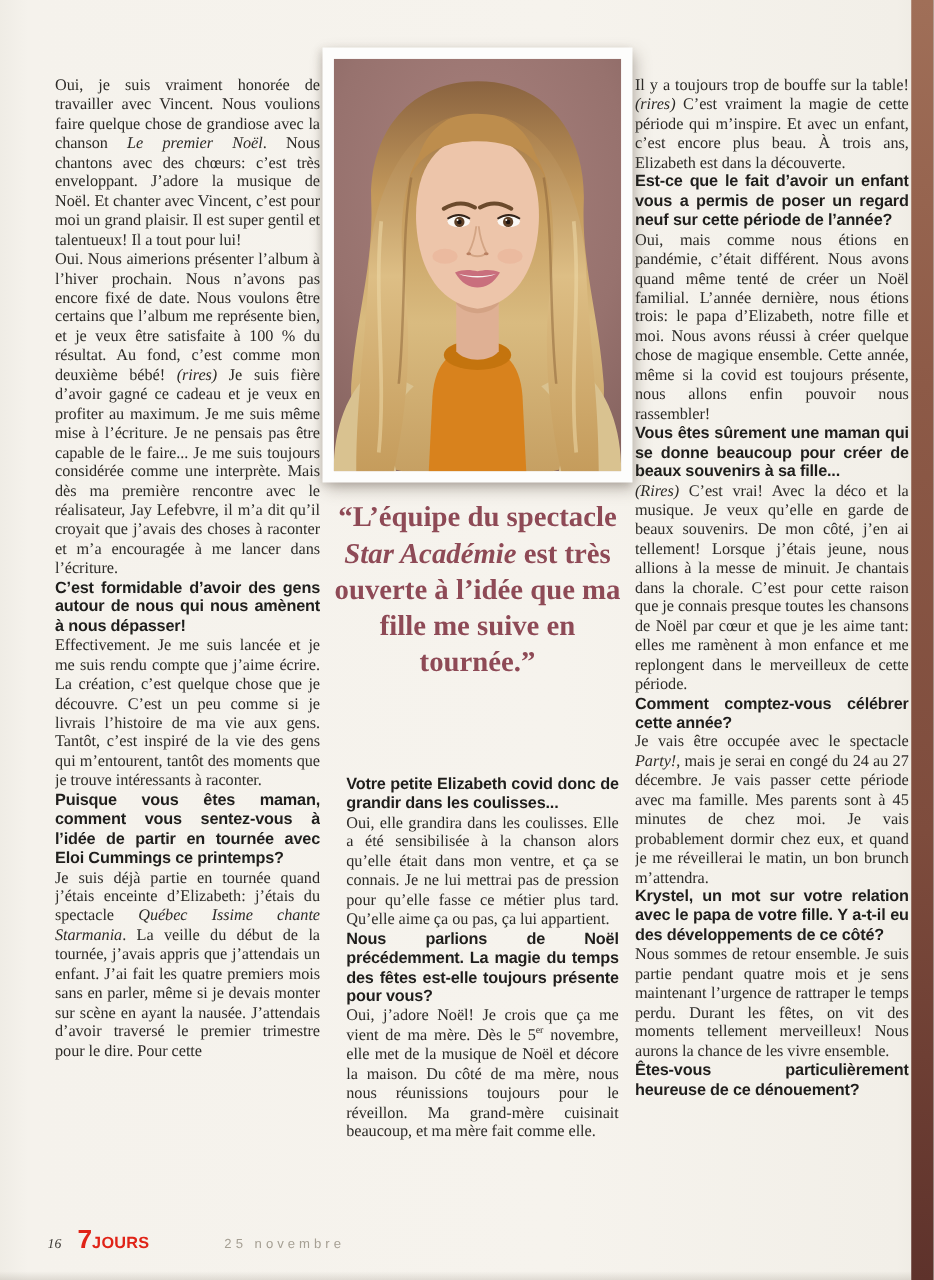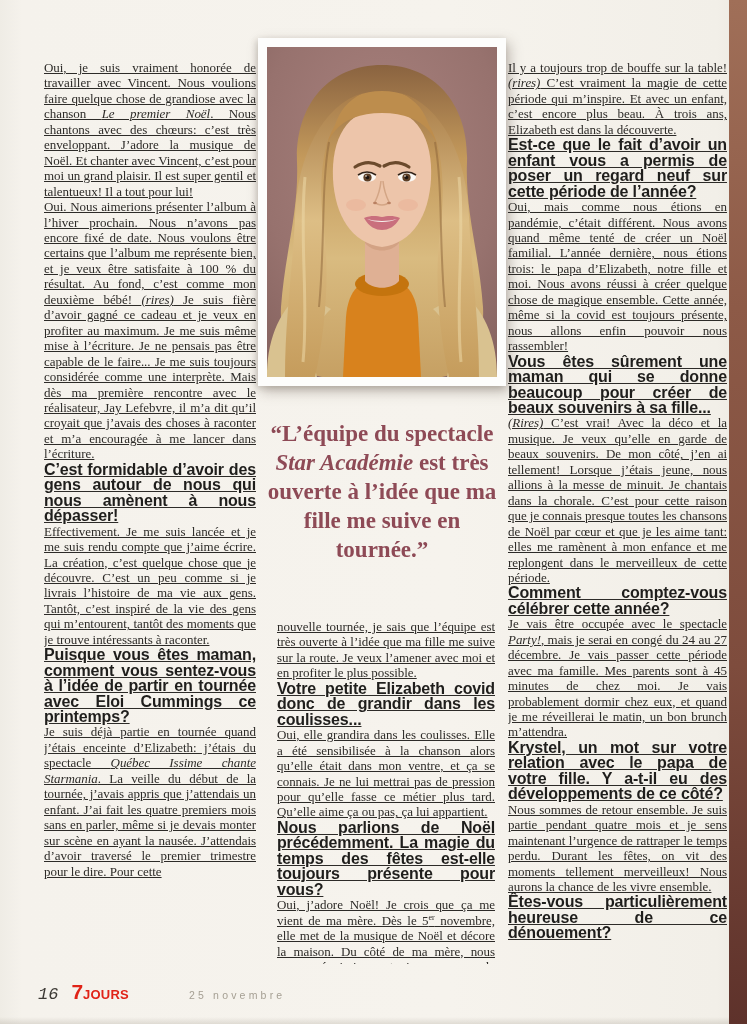--- a/index.html
+++ b/index.html
@@ -7,36 +7,36 @@
     position:relative;width:747px;height:1024px;margin:0 auto;
     background:linear-gradient(90deg,#efece5 0%,#f5f2ec 3%,#f6f3ed 60%,#f2efe8 96%,#ece8e0 100%);
     overflow:hidden;
     font-family:"Liberation Serif",serif;color:#2d2b28;
   }
   .page::after{content:"";position:absolute;left:0;right:18px;bottom:0;height:7px;
     background:linear-gradient(180deg,rgba(0,0,0,0) 0%,rgba(120,110,95,.18) 100%);pointer-events:none;}
   .edge-strip{position:absolute;top:0;right:0;width:18px;height:1024px;
     background:linear-gradient(180deg,#a06f58 0%,#8d5a47 30%,#7e4c3d 65%,#5e322b 100%);}
   .col{position:absolute;text-align:justify;font-size:13px;line-height:15.45px;
-    letter-spacing:-0.05px;text-decoration:underline;}
+    letter-spacing:-0.05px;}
   .col p{margin:0;}
   .col p.a{font-family:"Liberation Serif",serif;}
-  .col p.q{font-family:"Liberation Sans",sans-serif;font-size:16px;font-weight:700;color:#1f1e1c;letter-spacing:-0.15px;}
+  .col p.q{font-family:"Liberation Sans",sans-serif;font-size:13px;font-weight:700;color:#1f1e1c;letter-spacing:-0.15px;}
   .col sup{font-size:8px;line-height:0;}
   .col-left{left:44px;top:60px;width:212px;height:905px;overflow:hidden;}
   .col-middle{left:277px;top:619px;width:218px;height:345px;overflow:hidden;}
   .col-right{left:508px;top:60px;width:219px;height:905px;overflow:hidden;}
   .photo-frame{position:absolute;left:258px;top:38px;width:230px;height:330px;
     background:#fdfdfc;padding:9px;box-shadow:3px 5px 12px rgba(80,65,55,.35),-2px 2px 6px rgba(80,65,55,.18);}
   .photo-frame svg{display:block;width:230px;height:330px;}
   .pull-quote{position:absolute;left:258px;top:399px;width:248px;text-align:center;
-    font-family:"Liberation Serif",serif;font-weight:700;font-size:23px;line-height:29px;color:#8e4a56;margin-top:20px;}
+    font-family:"Liberation Serif",serif;font-weight:700;font-size:23px;line-height:29px;color:#8e4a56;}
   .pull-quote i{font-style:italic;}
   .footer{position:absolute;left:38px;top:980px;display:flex;align-items:baseline;gap:13px;}
-  .page-num{font-family:Liberation Mono, monospace;font-style:italic;font-size:17px;color:#3d3a35;}
+  .page-num{font-family:Liberation Serif, serif;font-style:italic;font-size:11px;color:#3d3a35;}
   .logo{color:#e02317;font-family:"Liberation Sans",sans-serif;font-weight:800;white-space:nowrap;}
   .logo .seven{font-size:21px;}
   .logo .rest{font-size:13px;letter-spacing:0.2px;}
   .issue-date{font-family:"Liberation Sans",sans-serif;font-size:10.5px;letter-spacing:3.2px;color:#a59f93;margin-left:47px;}
 </style>
 </head>
 <body>
 
 <div class="page">
 
@@ -102,21 +102,20 @@
 
   <div class="col col-left">
       <p class="a"><span>Oui, je suis vraiment honorée de travailler avec Vincent. Nous voulions faire quelque chose de grandiose avec la chanson </span><i>Le premier Noël</i><span>. Nous chantons avec des chœurs: c’est très enveloppant. J’adore la musique de Noël. Et chanter avec Vincent, c’est pour moi un grand plaisir. Il est super gentil et talentueux! Il a tout pour lui!</span></p>
       <p class="a"><span>Oui. Nous aimerions présenter l’album à l’hiver prochain. Nous n’avons pas encore fixé de date. Nous voulons être certains que l’album me représente bien, et je veux être satisfaite à 100 % du résultat. Au fond, c’est comme mon deuxième bébé! </span><i>(rires)</i><span> Je suis fière d’avoir gagné ce cadeau et je veux en profiter au maximum. Je me suis même mise à l’écriture. Je ne pensais pas être capable de le faire... Je me suis toujours considérée comme une interprète. Mais dès ma première rencontre avec le réalisateur, Jay Lefebvre, il m’a dit qu’il croyait que j’avais des choses à raconter et m’a encouragée à me lancer dans l’écriture.</span></p>
       <p class="q"><span>C’est formidable d’avoir des gens autour de nous qui nous amènent à nous dépasser!</span></p>
       <p class="a"><span>Effectivement. Je me suis lancée et je me suis rendu compte que j’aime écrire. La création, c’est quelque chose que je découvre. C’est un peu comme si je livrais l’histoire de ma vie aux gens. Tantôt, c’est inspiré de la vie des gens qui m’entourent, tantôt des moments que je trouve intéressants à raconter.</span></p>
       <p class="q"><span>Puisque vous êtes maman, comment vous sentez-vous à l’idée de partir en tournée avec Eloi Cummings ce printemps?</span></p>
       <p class="a"><span>Je suis déjà partie en tournée quand j’étais enceinte d’Elizabeth: j’étais du spectacle </span><i>Québec Issime chante Starmania</i><span>. La veille du début de la tournée, j’avais appris que j’attendais un enfant. J’ai fait les quatre premiers mois sans en parler, même si je devais monter sur scène en ayant la nausée. J’attendais d’avoir traversé le premier trimestre pour le dire. Pour cette</span></p>
     </div>
   <div class="col col-middle">
-      <p class="a"><span>nouvelle tournée, je sais que l’équipe est très ouverte à l’idée que ma fille me suive sur la route. Je veux l’amener avec moi et en profiter le plus possible.</span></p>
       <p class="q"><span>Votre petite Elizabeth covid donc de grandir dans les coulisses...</span></p>
       <p class="a"><span>Oui, elle grandira dans les coulisses. Elle a été sensibilisée à la chanson alors qu’elle était dans mon ventre, et ça se connais. Je ne lui mettrai pas de pression pour qu’elle fasse ce métier plus tard. Qu’elle aime ça ou pas, ça lui appartient.</span></p>
       <p class="q"><span>Nous parlions de Noël précédemment. La magie du temps des fêtes est-elle toujours présente pour vous?</span></p>
       <p class="a"><span>Oui, j’adore Noël! Je crois que ça me vient de ma mère. Dès le 5</span><sup>er</sup><span> novembre, elle met de la musique de Noël et décore la maison. Du côté de ma mère, nous nous réunissions toujours pour le réveillon. Ma grand-mère cuisinait beaucoup, et ma mère fait comme elle.</span></p>
     </div>
   <div class="col col-right">
       <p class="a"><span>Il y a toujours trop de bouffe sur la table! </span><i>(rires)</i><span> C’est vraiment la magie de cette période qui m’inspire. Et avec un enfant, c’est encore plus beau. À trois ans, Elizabeth est dans la découverte.</span></p>
       <p class="q"><span>Est-ce que le fait d’avoir un enfant vous a permis de poser un regard neuf sur cette période de l’année?</span></p>
       <p class="a"><span>Oui, mais comme nous étions en pandémie, c’était différent. Nous avons quand même tenté de créer un Noël familial. L’année dernière, nous étions trois: le papa d’Elizabeth, notre fille et moi. Nous avons réussi à créer quelque chose de magique ensemble. Cette année, même si la covid est toujours présente, nous allons enfin pouvoir nous rassembler!</span></p>
       <p class="q"><span>Vous êtes sûrement une maman qui se donne beaucoup pour créer de beaux souvenirs à sa fille...</span></p>

